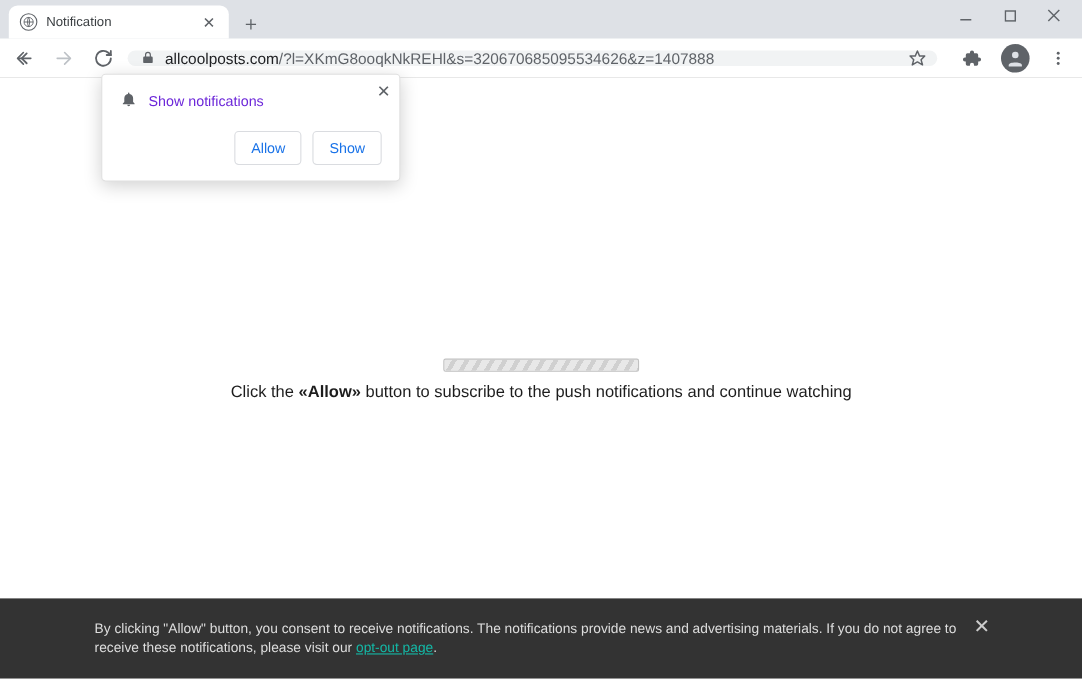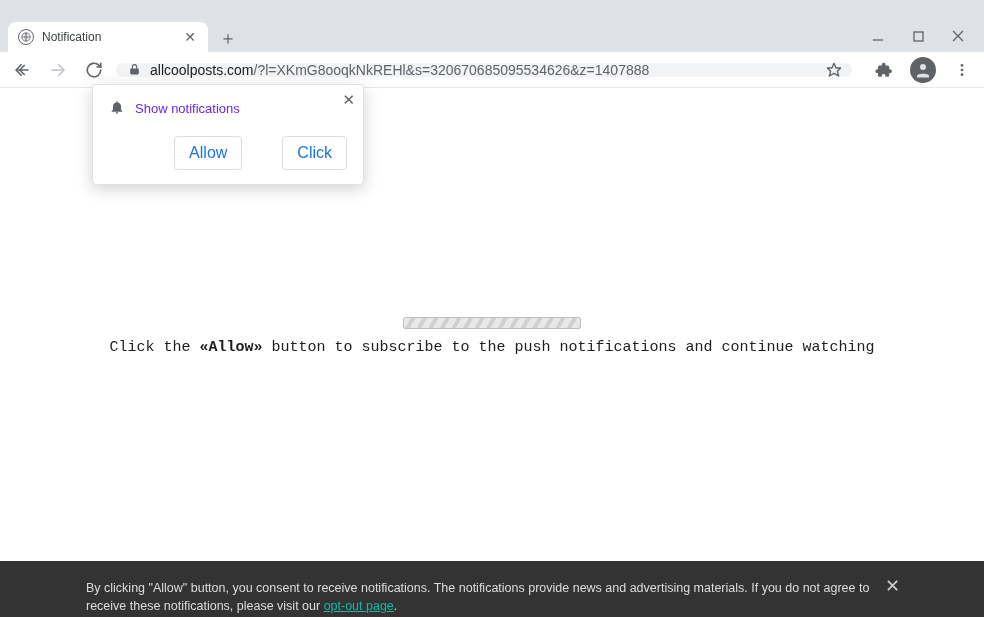--- a/index.html
+++ b/index.html
@@ -4,24 +4,24 @@
 <style>
 * { box-sizing: border-box; margin: 0; padding: 0; }
 body {
   width: 984px; height: 617px;
   font-family: "Segoe UI", Arial, sans-serif;
   background: #fff;
   position: relative;
   overflow: hidden;
 }
 .titlebar {
-  height: 52px;
+  height: 35px;
   background: #dee1e6;
   display: flex;
-  align-items: flex-end;
+  align-items: flex-start;
   position: relative;
 }
 .tabs {
   display: flex;
   align-items: flex-end;
   padding-left: 8px;
   flex: 1;
 }
 .tab {
   background: #fff;
@@ -110,32 +110,31 @@
 }
 .permprompt .pp-close { position:absolute; top:6px; right:8px; cursor:pointer; color:#5f6368; font-size:15px;}
 .permprompt .pp-title { font-size:14px; color:#3c4043; margin-bottom:10px;}
 .permprompt .pp-row { display:flex; align-items:center; gap:10px; color:#6d28d9; font-size:13px; margin-bottom: 18px;}
 .permprompt .pp-actions { display:flex; justify-content:flex-end; gap:10px;}
 .permbtn {
   border:1px solid #dadce0;
   background:#fff;
   border-radius:4px;
   padding: 7px 14px;
-  font-size:16px;
+  font-size:13px;
   color:#1a73e8;
   cursor:pointer;
-  margin-left:30px;
 }
 
 .center-content {
   position:absolute;
-  top: 229px;
+  top: 255px;
   left:0; right:0;
   text-align:center;
-  font-family: Liberation Mono, monospace;
+  font-family: Liberation Sans, sans-serif;
 }
 .progress {
   width: 178px; height: 12px;
   margin: 0 auto 10px;
   border:1px solid #c0c0c0;
   border-radius: 2px;
   background: repeating-linear-gradient(120deg, #e8e8e8 0 6px, #d0d0d0 6px 10px);
 }
 .msg { font-size: 15px; color:#1d1d1d; }
 .msg .bold { font-weight: bold; }
@@ -254,21 +253,21 @@
     <div class="pp-row">
       <span>
         <svg width="16" height="16" viewBox="0 0 24 24" fill="#5f6368">
             <path d="M12 22a2 2 0 0 0 2-2h-4a2 2 0 0 0 2 2zm6-6V11a6 6 0 0 0-5-5.9V4a1 1 0 1 0-2 0v1.1A6 6 0 0 0 6 11v5l-2 2v1h16v-1l-2-2z"></path>
           </svg>
       </span>
       <span>Show notifications</span>
     </div>
     <div class="pp-actions">
       <button class="permbtn">Allow</button>
-      <button class="permbtn">Click</button>
+      <button class="permbtn">Show</button>
     </div>
   </div>
 
   <div class="center-content">
     <div class="progress"></div>
     <div class="msg"><span>Click the </span><span class="bold">«Allow»</span><span> button to subscribe to the push notifications and continue watching</span></div>
   </div>
 
   <div class="cookiebar">
     <span class="cb-close">✕</span>

